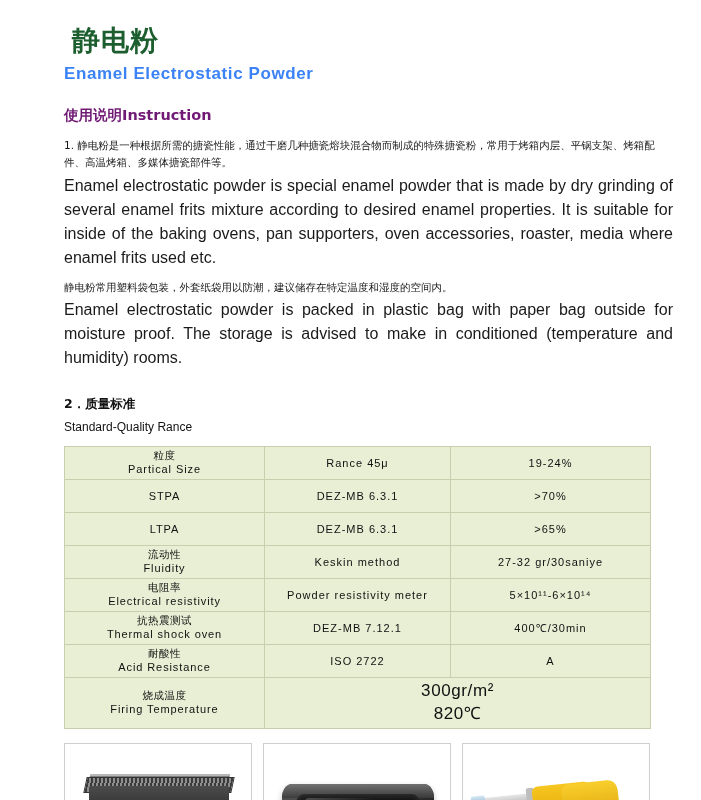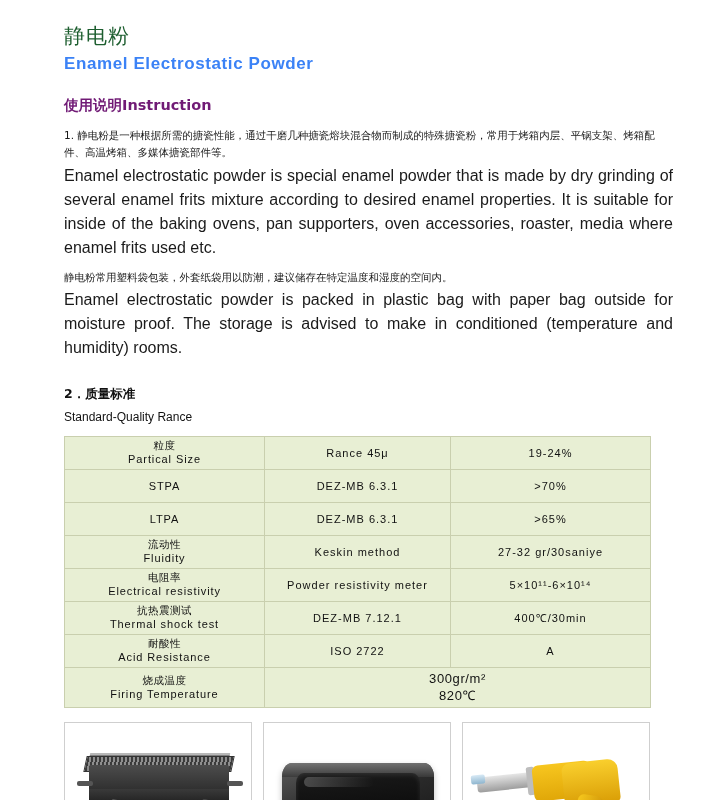--- a/index.html
+++ b/index.html
@@ -12,25 +12,25 @@
     color: #111111;
     overflow: hidden;
   }
   .page {
     position: relative;
     width: 701px;
     height: 800px;
     padding: 22px 28px 0 64px;
   }
   .title-cn {
-    font-size: 21px;
-    font-weight: normal;
+    font-size: 28px;
+    font-weight: bold;
     color: #1d5e2f;
     letter-spacing: 1px;
-    margin: 0 0 4px 0;
+    margin: 0 0 4px 8px;
     font-family: "DejaVu Sans", sans-serif;
   }
   .title-en {
     font-size: 17px;
     font-weight: bold;
     color: #3b82f6;
     letter-spacing: 0.6px;
     margin: 0 0 22px 0;
   }
   .section-head {
@@ -105,21 +105,21 @@
     line-height: 1.3;
   }
   .cell-single {
     display: block;
     font-size: 11px;
     letter-spacing: 1px;
   }
   td.span2 { height: 42px; }
   td.span2 .l1, td.span2 .l2 {
     display: block;
-    font-size: 13px;
+    font-size: 17px;
     letter-spacing: 0.6px;
     line-height: 1.35;
   }
 
   .photos {
     display: flex;
     gap: 11px;
     margin-top: 14px;
     width: 586px;
   }
@@ -334,21 +334,21 @@
           <td class="c2">
             <span class="cell-single">Powder resistivity meter</span>
           </td>
           <td class="c3">
             <span class="cell-single">5×10¹¹-6×10¹⁴</span>
           </td>
         </tr>
         <tr>
           <td class="c1">
             <span class="cell-cn">抗热震测试</span>
-            <span class="cell-en">Thermal shock test</span>
+            <span class="cell-en">Thermal shock oven</span>
           </td>
           <td class="c2">
             <span class="cell-single">DEZ-MB 7.12.1</span>
           </td>
           <td class="c3">
             <span class="cell-single">400℃/30min</span>
           </td>
         </tr>
         <tr>
           <td class="c1">

